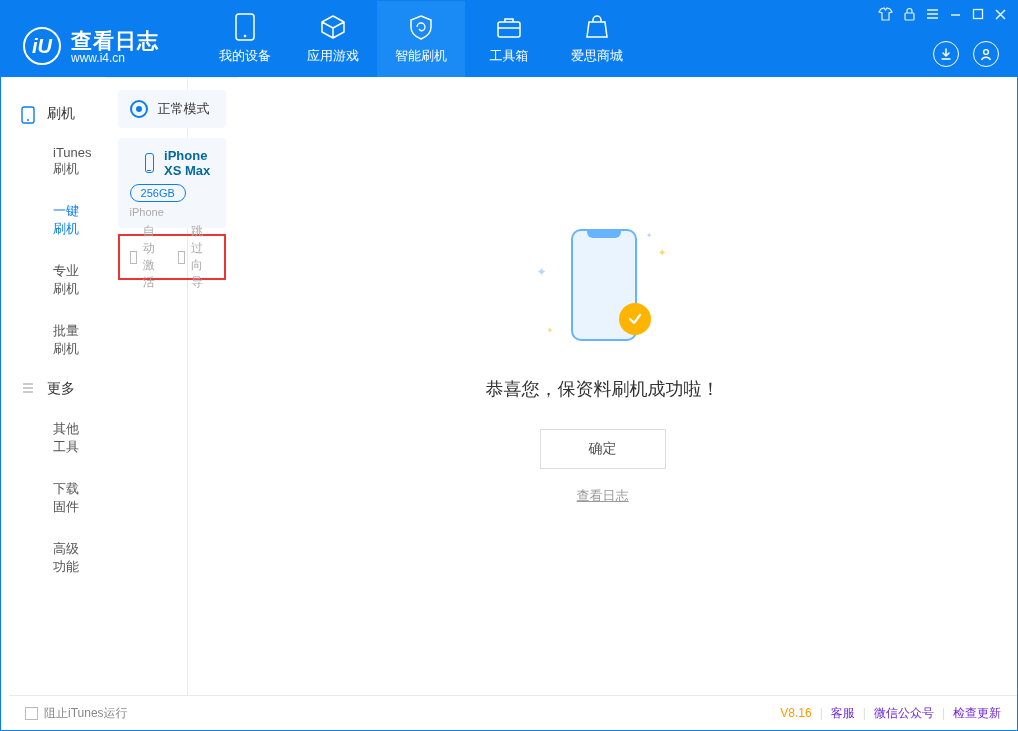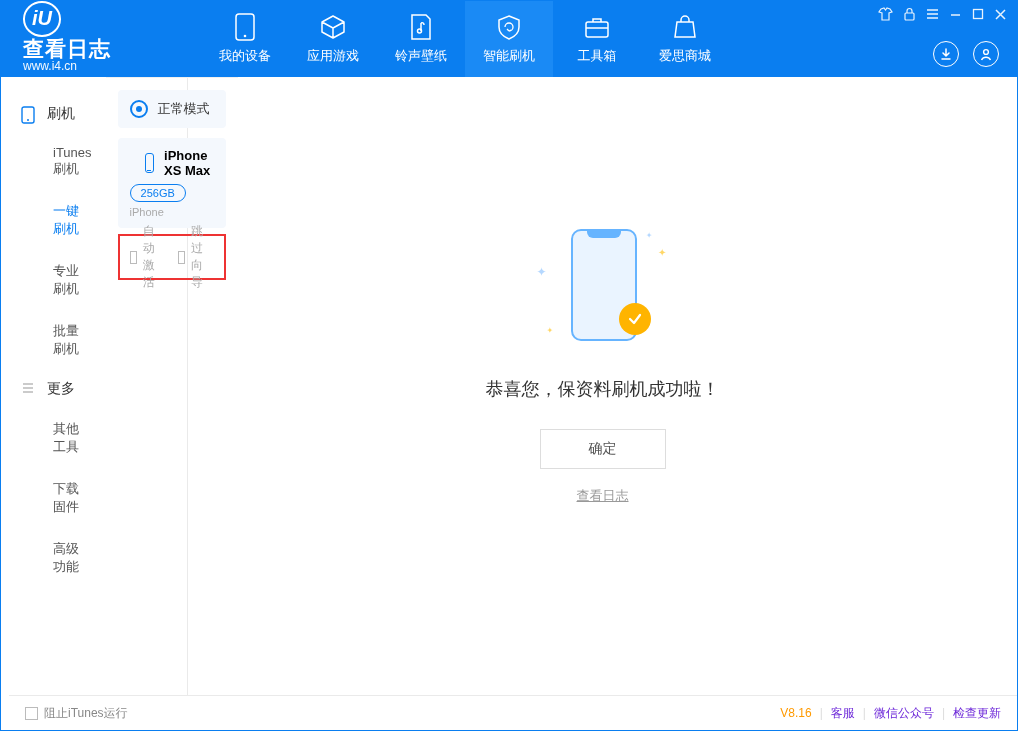--- a/index.html
+++ b/index.html
@@ -1,19 +1,19 @@
 <!DOCTYPE html>
 <html><head>
 <meta charset="utf-8">
 <style>
 * { margin: 0; padding: 0; box-sizing: border-box; font-family: "Microsoft YaHei", sans-serif; }
 body { background: #fff; width: 1018px; height: 731px; border: 1px solid #0a7ef0; overflow: hidden; position: relative; }
 
 .titlebar { background: #0a7ef0; height: 76px; display: flex; align-items: stretch; color: #fff; position: relative; }
-.logo-area { display: flex; align-items: flex-start; padding: 0 18px 4px 22px; width: 200px; flex-direction: column; }
+.logo-area { display: flex; align-items: flex-end; padding: 0 18px 12px 22px; width: 200px; }
 .logo-circle { width: 38px; height: 38px; border: 2.5px solid #fff; border-radius: 50%; display: flex; align-items: center; justify-content: center; margin-right: 10px; }
 .logo-inner { font-weight: 700; font-size: 20px; font-style: italic; }
 .logo-text { display: flex; flex-direction: column; line-height: 1.1; }
 .logo-title { font-size: 21px; font-weight: 600; letter-spacing: 1px; }
 .logo-url { font-size: 12px; opacity: .95; }
 
 .top-tabs { display: flex; }
 .top-tab { width: 88px; display: flex; flex-direction: column; align-items: center; justify-content: center; font-size: 13px; gap: 6px; cursor: pointer; }
 .top-tab.active { background: #1a8af5; }
 .top-tab .tab-icon { width: 28px; height: 28px; display: flex; align-items: center; justify-content: center; }
@@ -29,21 +29,21 @@
 .side-cat { display: flex; align-items: center; padding: 10px 20px; color: #333; font-size: 14px; gap: 10px; }
 .side-cat .cat-icon { width: 16px; height: 16px; }
 .side-item { padding: 12px 14px 12px 52px; color: #555; font-size: 13px; cursor: pointer; }
 .side-item.active { color: #0a7ef0; }
 
 .side-device { padding: 12px; border-top: 1px solid #f0f0f0; }
 .mode-row { background: #f4f8fd; border-radius: 4px; padding: 10px 12px; display: flex; align-items: flex-end; gap: 10px; color: #333; font-size: 13px; margin-bottom: 10px; }
 .mode-dot { width: 18px; height: 18px; border: 2px solid #0a7ef0; border-radius: 50%; position: relative; }
 .mode-dot::after { content: ""; position: absolute; width: 6px; height: 6px; background: #0a7ef0; border-radius: 50%; left: 4px; top: 4px; }
 .dev-row { background: #f4f8fd; border-radius: 4px; padding: 10px 12px; }
-.dev-name { display: flex; align-items: center; gap: 10px; color: #000000; font-size: 13px; font-weight: 600; padding-left: 15px; }
+.dev-name { display: flex; align-items: center; gap: 10px; color: #0369a1; font-size: 13px; font-weight: 600; padding-left: 15px; }
 .dev-phone-icon { width: 16px; height: 20px; border: 1.5px solid #0a7ef0; border-radius: 3px; position: relative; }
 .dev-phone-icon::after { content: ""; position: absolute; bottom: 1px; left: 50%; transform: translateX(-50%); width: 4px; height: 1.5px; background: #0a7ef0; }
 .badge { display: inline-block; margin-top: 6px; padding: 2px 10px; border: 1px solid #0a7ef0; color: #0a7ef0; border-radius: 10px; font-size: 11px; }
 .dev-type { color: #aaa; font-size: 11px; margin-top: 4px; }
 
 .opt-row { border: 2px solid #e33; padding: 10px 10px; display: flex; gap: 12px; align-items: center; margin-top: 6px; height: 46px; }
 .chk { display: flex; align-items: center; gap: 6px; color: #aaa; font-size: 12px; cursor: pointer; }
 .chk-box { width: 13px; height: 13px; border: 1px solid #bbb; }
 
 .main { flex: 1; position: relative; display: flex; flex-direction: column; align-items: center; justify-content: center; }
@@ -94,30 +94,20 @@
         </span>
       <span>我的设备</span>
     </div>
     <div class="top-tab">
       <span class="tab-icon">
           <svg width="28" height="28" viewBox="0 0 28 28">
             <path d="M14 3 L25 9 L14 15 L3 9 Z M3 9 L3 19 L14 25 L14 15 Z M25 9 L25 19 L14 25" fill="none" stroke="#fff" stroke-width="1.5" stroke-linejoin="round"></path>
           </svg>
         </span>
       <span>应用游戏</span>
-    </div>
-    <div class="top-tab">
-      <span class="tab-icon">
-          <svg width="24" height="28" viewBox="0 0 24 28">
-            <path d="M3 2 H17 L21 6 V26 H3 Z" fill="none" stroke="#fff" stroke-width="1.5"></path>
-            <path d="M12 10 V18 M12 10 Q15 9 15 12" fill="none" stroke="#fff" stroke-width="1.5"></path>
-            <circle cx="10.5" cy="18" r="2" fill="none" stroke="#fff" stroke-width="1.5"></circle>
-          </svg>
-        </span>
-      <span>铃声壁纸</span>
     </div>
     <div class="top-tab active">
       <span class="tab-icon">
           <svg width="28" height="28" viewBox="0 0 28 28">
             <path d="M14 3 L24 7 V14 C24 20 19 24 14 26 C9 24 4 20 4 14 V7 Z" fill="none" stroke="#fff" stroke-width="1.5"></path>
             <path d="M10 14 A4 4 0 1 1 14 18 M14 18 L12 16 M14 18 L16 17" fill="none" stroke="#fff" stroke-width="1.3"></path>
           </svg>
         </span>
       <span>智能刷机</span>
     </div>

